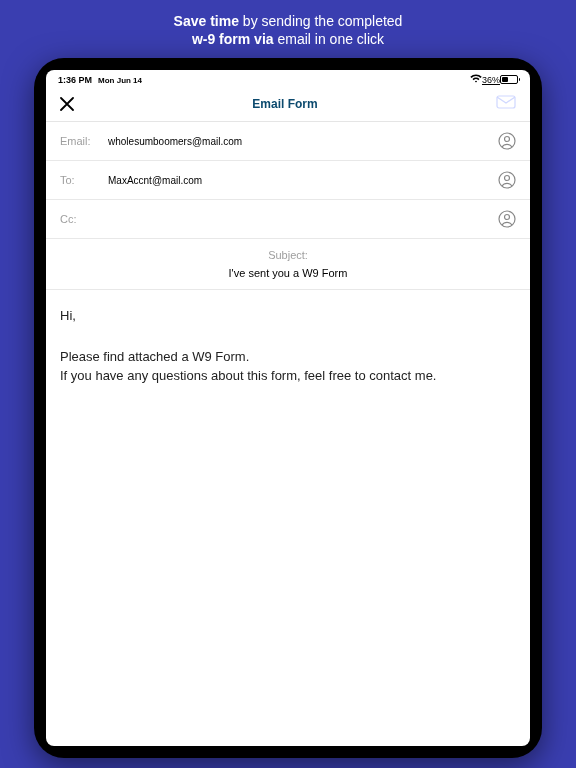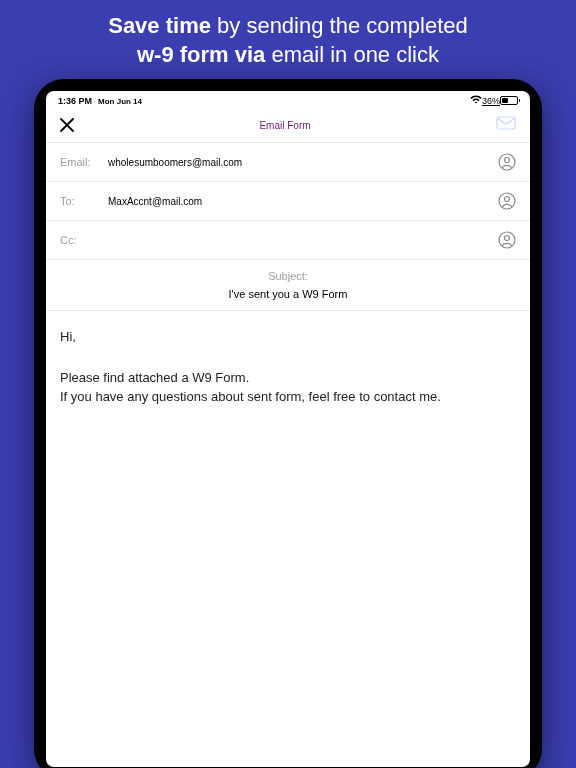--- a/index.html
+++ b/index.html
@@ -7,21 +7,21 @@
       width: 576px;
       height: 768px;
       background: #3a3eb0;
       font-family: -apple-system, BlinkMacSystemFont, "Helvetica Neue", sans-serif;
       overflow: hidden;
     }
     .promo-header {
       text-align: center;
       color: #fff;
       padding: 12px 20px 10px;
-      font-size: 22px;
+      font-size: 14px;
       line-height: 1.3;
     }
     .promo-header .l1 b, .promo-header .l2 b { font-weight: 800; }
     .device-frame {
       width: 508px;
       margin: 0 auto;
       background: #000;
       border-radius: 30px;
       padding: 12px;
       height: 700px;
@@ -78,23 +78,23 @@
       align-items: center;
       padding: 8px 14px;
       border-bottom: 1px solid #e5e5e5;
     }
     .close-icon {
       width: 14px;
       height: 14px;
       cursor: pointer;
     }
     .nav-title {
-      font-size: 10px;
-      font-weight: 400;
-      color: #701a75;
+      font-size: 12px;
+      font-weight: 700;
+      color: #0c4a6e;
     }
     .send-icon {
       color: #a0b0ff;
       opacity: .5;
       font-size: 16px;
       cursor: pointer;
     }
     .field-row {
       display: flex;
       align-items: center;
@@ -220,17 +220,17 @@
     </div>
 
     <div class="subject-row">
       <span class="subject-label">Subject:</span>
       <span class="subject-value">I've sent you a W9 Form</span>
     </div>
 
     <div class="body-area">
       <div class="body-greeting">Hi,</div>
       <div class="body-text">Please find attached a W9 Form.</div>
-      <div class="body-text">If you have any questions about sent form, feel free to contact me.</div>
+      <div class="body-text">If you have any questions about this form, feel free to contact me.</div>
     </div>
 
   </div>
 </div>
 
 </body></html>

